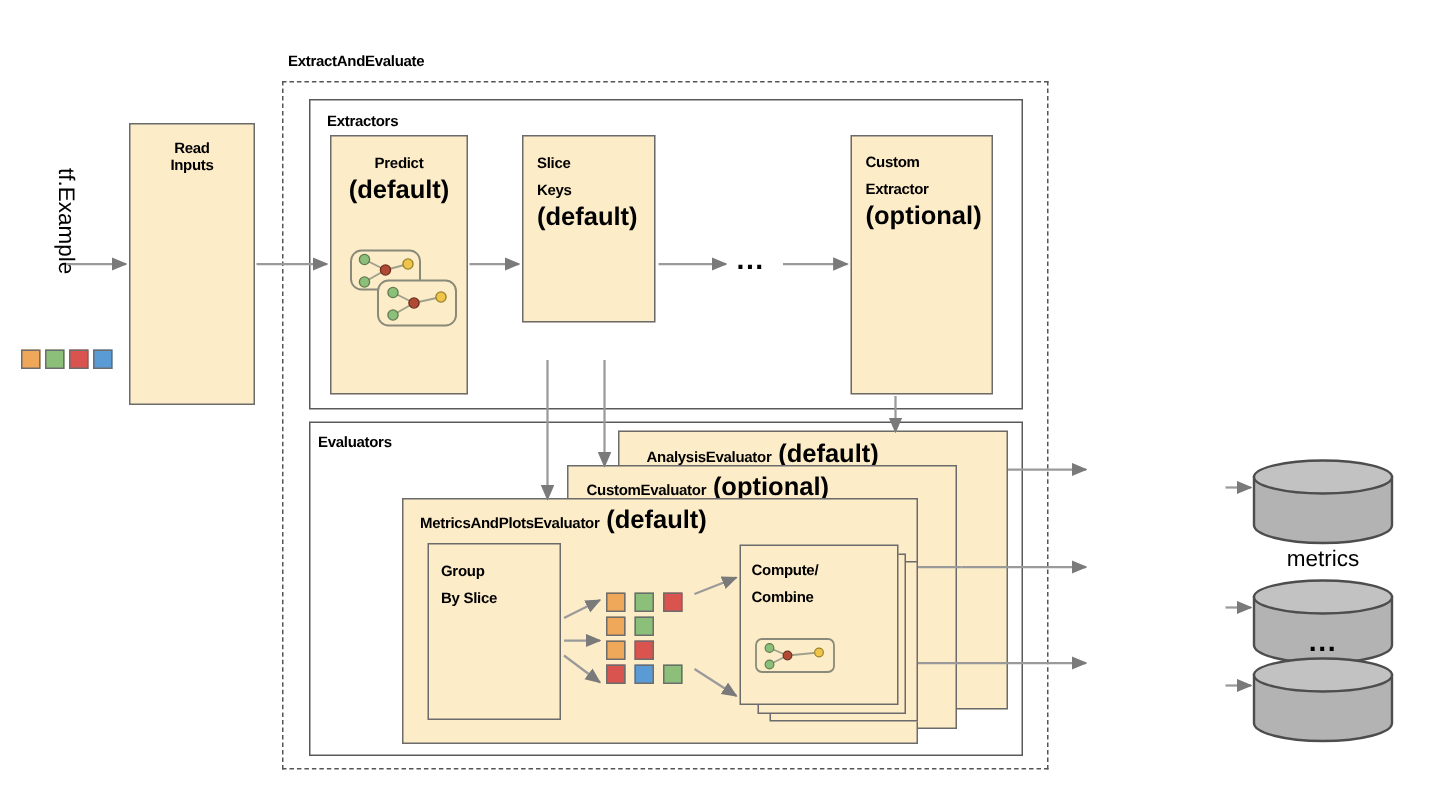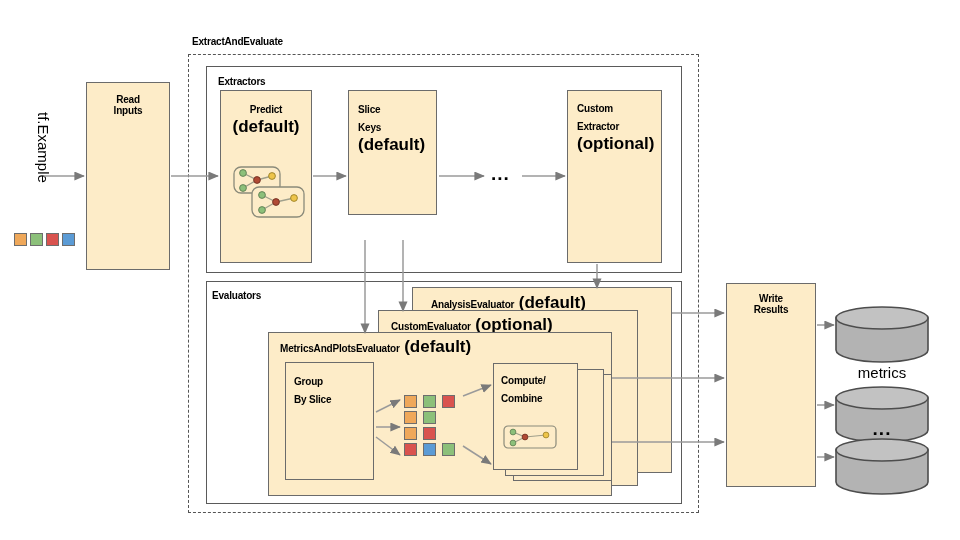--- a/index.html
+++ b/index.html
@@ -148,43 +148,37 @@
     <span class="chip" style="left:19px;top:16px;background:#8cc07a;"></span>
     <span class="chip" style="left:0px;top:32px;background:#efa85a;"></span>
     <span class="chip" style="left:19px;top:32px;background:#d9534f;"></span>
     <span class="chip" style="left:0px;top:48px;background:#d9534f;"></span>
     <span class="chip" style="left:19px;top:48px;background:#5b9bd5;"></span>
     <span class="chip" style="left:38px;top:48px;background:#8cc07a;"></span>
   </div>
 
   <div class="abs tanbox" style="left:513px;top:374px;width:99px;height:107px;"></div>
   <div class="abs tanbox" style="left:505px;top:369px;width:99px;height:107px;"></div>
-  <div class="abs tanbox" style="left:493px;top:363px;width:85px;height:107px;padding-left:36px;">
+  <div class="abs tanbox" style="left:493px;top:363px;width:106px;height:107px;padding-left:36px;">
     <div class="boxlabel bl-left" style="top:6px;left:7px;">
       <span class="hdr">Compute/</span><br>
       <span class="hdr">Combine</span>
     </div>
     <svg width="60" height="30" viewBox="0 0 60 30" style="position:absolute;left:8px;top:59px;">
       <rect x="2" y="3" width="52" height="22" rx="4" ry="4" fill="#fdecc8" stroke="#8a8a7a" stroke-width="1.2"></rect>
       <line x1="11" y1="9" x2="23" y2="14" stroke="#a0a08c" stroke-width="1.2"></line>
       <line x1="11" y1="20" x2="23" y2="14" stroke="#a0a08c" stroke-width="1.2"></line>
       <line x1="23" y1="14" x2="44" y2="12" stroke="#a0a08c" stroke-width="1.2"></line>
       <circle cx="11" cy="9" r="2.9" fill="#8cc07a" stroke="#5f7d52" stroke-width="0.8"></circle>
       <circle cx="11" cy="20" r="2.9" fill="#8cc07a" stroke="#5f7d52" stroke-width="0.8"></circle>
       <circle cx="23" cy="14" r="2.9" fill="#b04a34" stroke="#6e2f20" stroke-width="0.8"></circle>
       <circle cx="44" cy="12" r="2.9" fill="#eec54a" stroke="#9a8026" stroke-width="0.8"></circle>
     </svg>
   </div>
 
-  <div class="abs tanbox" style="left:726px;top:283px;width:90px;height:204px;">
-    <div class="boxlabel hdr" style="top:9px;">
-      <span>Write</span><br>
-      <span>Results</span>
-    </div>
-  </div>
 
   <div class="dbcap" style="left:832px;top:284px;width:100px;margin-top:33px;">analysis</div>
   <svg width="100" height="58" viewBox="0 0 100 58" style="position:absolute;left:832px;top:306px;">
     <path d="M4,12 L4,44 A46,12 0 0 0 96,44 L96,12 Z" fill="#b3b3b3" stroke="#4d4d4d" stroke-width="1.6"></path>
     <ellipse cx="50" cy="12" rx="46" ry="11" fill="#c2c2c2" stroke="#4d4d4d" stroke-width="1.6"></ellipse>
   </svg>
 
   <div class="dbcap" style="left:832px;top:364px;width:100px;">metrics</div>
   <svg width="100" height="58" viewBox="0 0 100 58" style="position:absolute;left:832px;top:386px;">
     <path d="M4,12 L4,44 A46,12 0 0 0 96,44 L96,12 Z" fill="#b3b3b3" stroke="#4d4d4d" stroke-width="1.6"></path>

